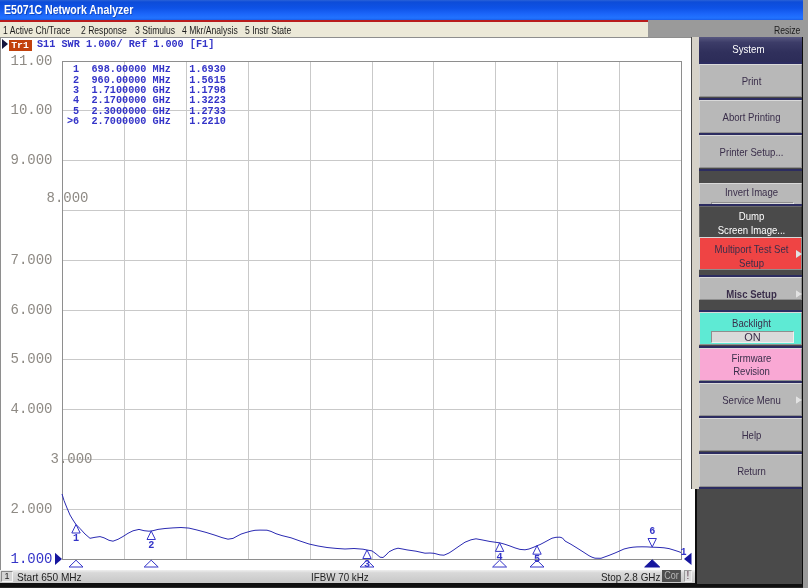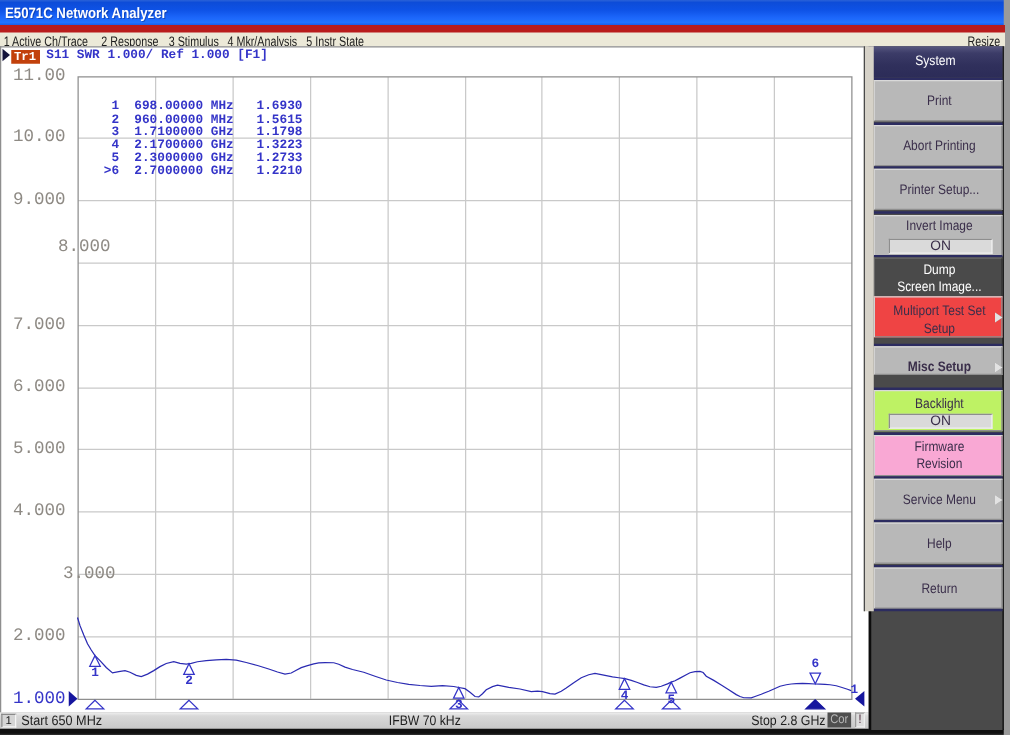--- a/index.html
+++ b/index.html
@@ -4,21 +4,21 @@
 <style>
   html,body{margin:0;padding:0;}
   body{width:808px;height:588px;position:relative;background:#9a9a9a;overflow:hidden;
        font-family:"Liberation Sans",sans-serif;}
   .abs{position:absolute;}
   .mono{font-family:"Liberation Mono",monospace;}
   #titlebar{left:0;top:0;width:803px;height:20px;
     background:linear-gradient(180deg,#2a62d8 0%,#0d4cd8 10%,#0e52e6 40%,#1c66fa 70%,#2273ff 90%,#1a5ee8 100%);text-align:center;}
   #titletext{left:3.5px;top:3px;color:#fff;font-size:12px;font-weight:bold;letter-spacing:0px;
     transform:scaleX(0.88);transform-origin:0 0;text-shadow:1px 1px 0px rgba(0,20,90,0.35);}
-  #menubar{left:0;top:20px;width:804px;height:17px;background:#ece9d8;border-top:6px solid #b91c1c;box-sizing:border-box;}
+  #menubar{left:0;top:20px;width:648px;height:17px;background:#ece9d8;border-top:2px solid #b91c1c;box-sizing:border-box;}
   .mitem{top:2px;font-size:11px;color:#1c1c1c;transform:scaleX(0.78);transform-origin:0 0;white-space:nowrap;}
   #display{left:0;top:37px;width:694.5px;height:533px;background:#ffffff;
     border-left:1px solid #8e8e8e;border-top:1px solid #8e8e8e;box-sizing:border-box;}
   .ylab{font-family:"Liberation Mono",monospace;font-size:14px;color:#8e8a84;
     width:52.5px;text-align:right;height:11px;line-height:11px;}
   #statusbar{left:0;top:570px;width:694.5px;height:13.5px;
     background:linear-gradient(180deg,#efefef 0%,#d8d8d8 20%,#c6c6c6 100%);}
   .sbtext{font-size:11px;color:#1e1e1e;transform:scaleX(0.78);transform-origin:0 0;white-space:nowrap;top:1px;}
   #bottomstrip{left:0;top:583px;width:803px;height:5px;background:linear-gradient(180deg,#101010 0%,#101010 70%,#343434 100%);}
   #panel{left:694.5px;top:37px;width:108.5px;height:546.5px;background:#4a4a4a;border-right:1px solid #0a0a0a;border-left:2px solid #0d0d0d;box-sizing:border-box;}
@@ -109,21 +109,21 @@
   <div class="abs ylab" style="top:105.3px;color:#8e8a84;">10.00</div>
   <div class="abs ylab" style="top:155.1px;color:#8e8a84;">9.000</div>
   <div class="abs ylab" style="top:193px;color:#8e8a84;margin-left:36px;">8.000</div>
   <div class="abs ylab" style="top:254.7px;color:#8e8a84;">7.000</div>
   <div class="abs ylab" style="top:304.5px;color:#8e8a84;">6.000</div>
   <div class="abs ylab" style="top:354.3px;color:#8e8a84;">5.000</div>
   <div class="abs ylab" style="top:404.1px;color:#8e8a84;">4.000</div>
   <div class="abs ylab" style="top:453.9px;color:#8e8a84;padding-left:40px;">3.000</div>
   <div class="abs ylab" style="top:503.7px;color:#8e8a84;">2.000</div>
   <div class="abs ylab" style="top:553.5px;color:#3434c8;">1.000</div>
-  <pre class="abs mono" style="left:67px;top:65.2px;margin:16px;font-size:10.2px;line-height:10.4px;color:#3434c8;font-weight:bold;"> 1  698.00000 MHz   1.6930
+  <pre class="abs mono" style="left:67px;top:65.2px;margin:0;font-size:10.2px;line-height:10.4px;color:#3434c8;font-weight:bold;"> 1  698.00000 MHz   1.6930
  2  960.00000 MHz   1.5615
  3  1.7100000 GHz   1.1798
  4  2.1700000 GHz   1.3223
  5  2.3000000 GHz   1.2733
 &gt;6  2.7000000 GHz   1.2210</pre>
   </div>
   <div class="abs" id="statusbar">
     <div class="abs" style="left:1px;top:1px;width:12px;height:11px;background:#d4d4d4;
       border:1px solid;border-color:#8a8a8a #f4f4f4 #f4f4f4 #8a8a8a;box-sizing:border-box;
       font-size:9px;text-align:center;line-height:8px;color:#222;">1</div>
@@ -146,42 +146,42 @@
       </div>
     <div class="abs sep" style="top:60.7px;"></div>
     <div class="abs btn" style="top:62.7px;height:33.0px;background:#b8b8b8;color:#3a2e4a;">
         <div class="abs btntxt" style="top:10px;">Abort Printing</div>
       </div>
     <div class="abs sep" style="top:96.1px;"></div>
     <div class="abs btn" style="top:98.1px;height:33.0px;background:#b8b8b8;color:#3a2e4a;">
         <div class="abs btntxt" style="top:10px;">Printer Setup...</div>
       </div>
     <div class="abs sep" style="top:131.5px;"></div>
-    <div class="abs btn" style="top:135px;height:33.0px;background:#b8b8b8;color:#3a2e4a;">
+    <div class="abs btn" style="top:146px;height:33.0px;background:#b8b8b8;color:#3a2e4a;">
         <div class="abs btntxt" style="top:1.5px;">Invert Image</div>
         <div class="abs onbox" style="top:17.5px;">ON</div>
       </div>
     <div class="abs sep" style="top:166.9px;"></div>
     <div class="abs btn" style="top:168.9px;height:33.0px;background:#4a4a4a;color:#ffffff;border-color:#6a6a6a #333 #333 #6a6a6a;">
         <div class="abs btntxt" style="top:3.5px;">Dump</div>
         <div class="abs btntxt" style="top:17.5px;">Screen Image...</div>
       </div>
     <div class="abs sep" style="top:202.3px;"></div>
     <div class="abs btn" style="top:200px;height:33.0px;background:#ef4444;color:#3a2e4a;">
         <div class="abs btntxt" style="top:5px;">Multiport Test Set</div>
         <div class="abs btntxt" style="top:19px;">Setup</div>
         <div class="abs arrow" style="top:12px;"></div>
       </div>
     <div class="abs sep" style="top:237.7px;"></div>
     <div class="abs btn" style="top:239.7px;height:23px;background:#b8b8b8;color:#3a2e4a;font-weight:bold;">
         <div class="abs btntxt" style="top:10px;">Misc Setup</div>
         <div class="abs arrow" style="top:12px;"></div>
       </div>
     <div class="abs sep" style="top:273.1px;"></div>
-    <div class="abs btn" style="top:275.1px;height:33.0px;background:#bef264;color:#3a2e4a;">
+    <div class="abs btn" style="top:275.1px;height:33.0px;background:#5eead4;color:#3a2e4a;">
         <div class="abs btntxt" style="top:4px;">Backlight</div>
         <div class="abs onbox" style="top:17.5px;">ON</div>
       </div>
     <div class="abs sep" style="top:308.5px;"></div>
     <div class="abs btn" style="top:310.5px;height:33.0px;background:#f9a8d4;color:#3a2e4a;">
         <div class="abs btntxt" style="top:3px;">Firmware</div>
         <div class="abs btntxt" style="top:16.5px;">Revision</div>
       </div>
     <div class="abs sep" style="top:343.9px;"></div>
     <div class="abs btn" style="top:345.9px;height:33.0px;background:#b8b8b8;color:#3a2e4a;">

